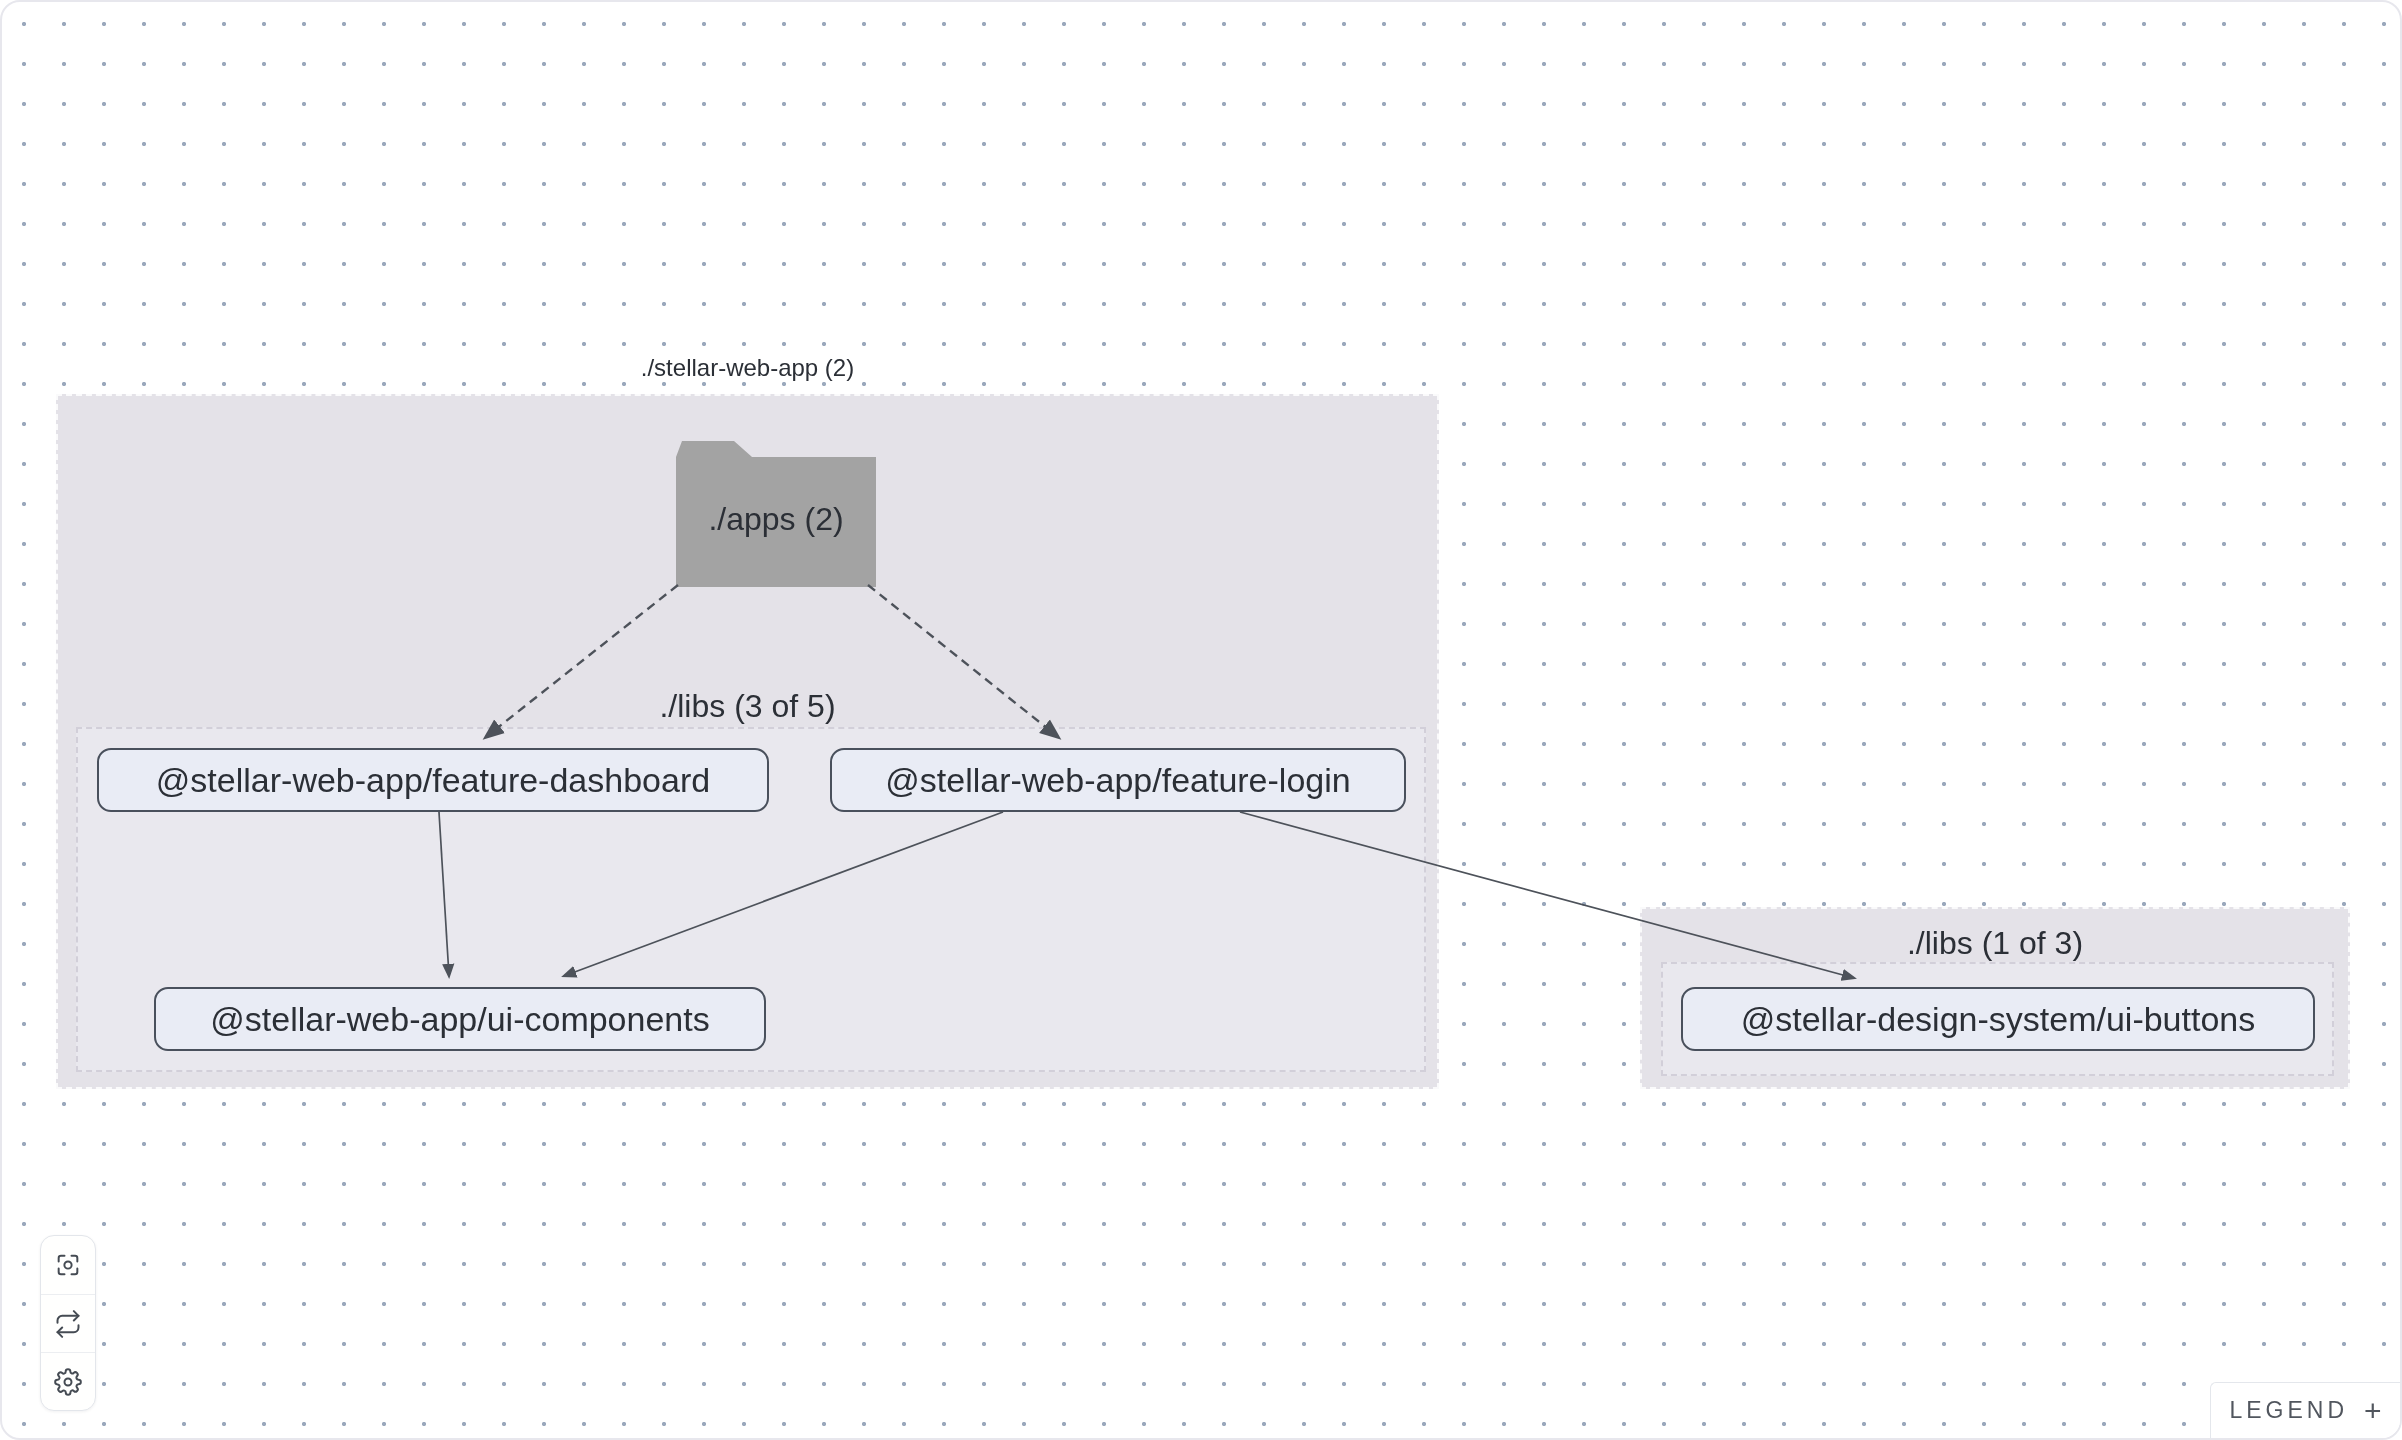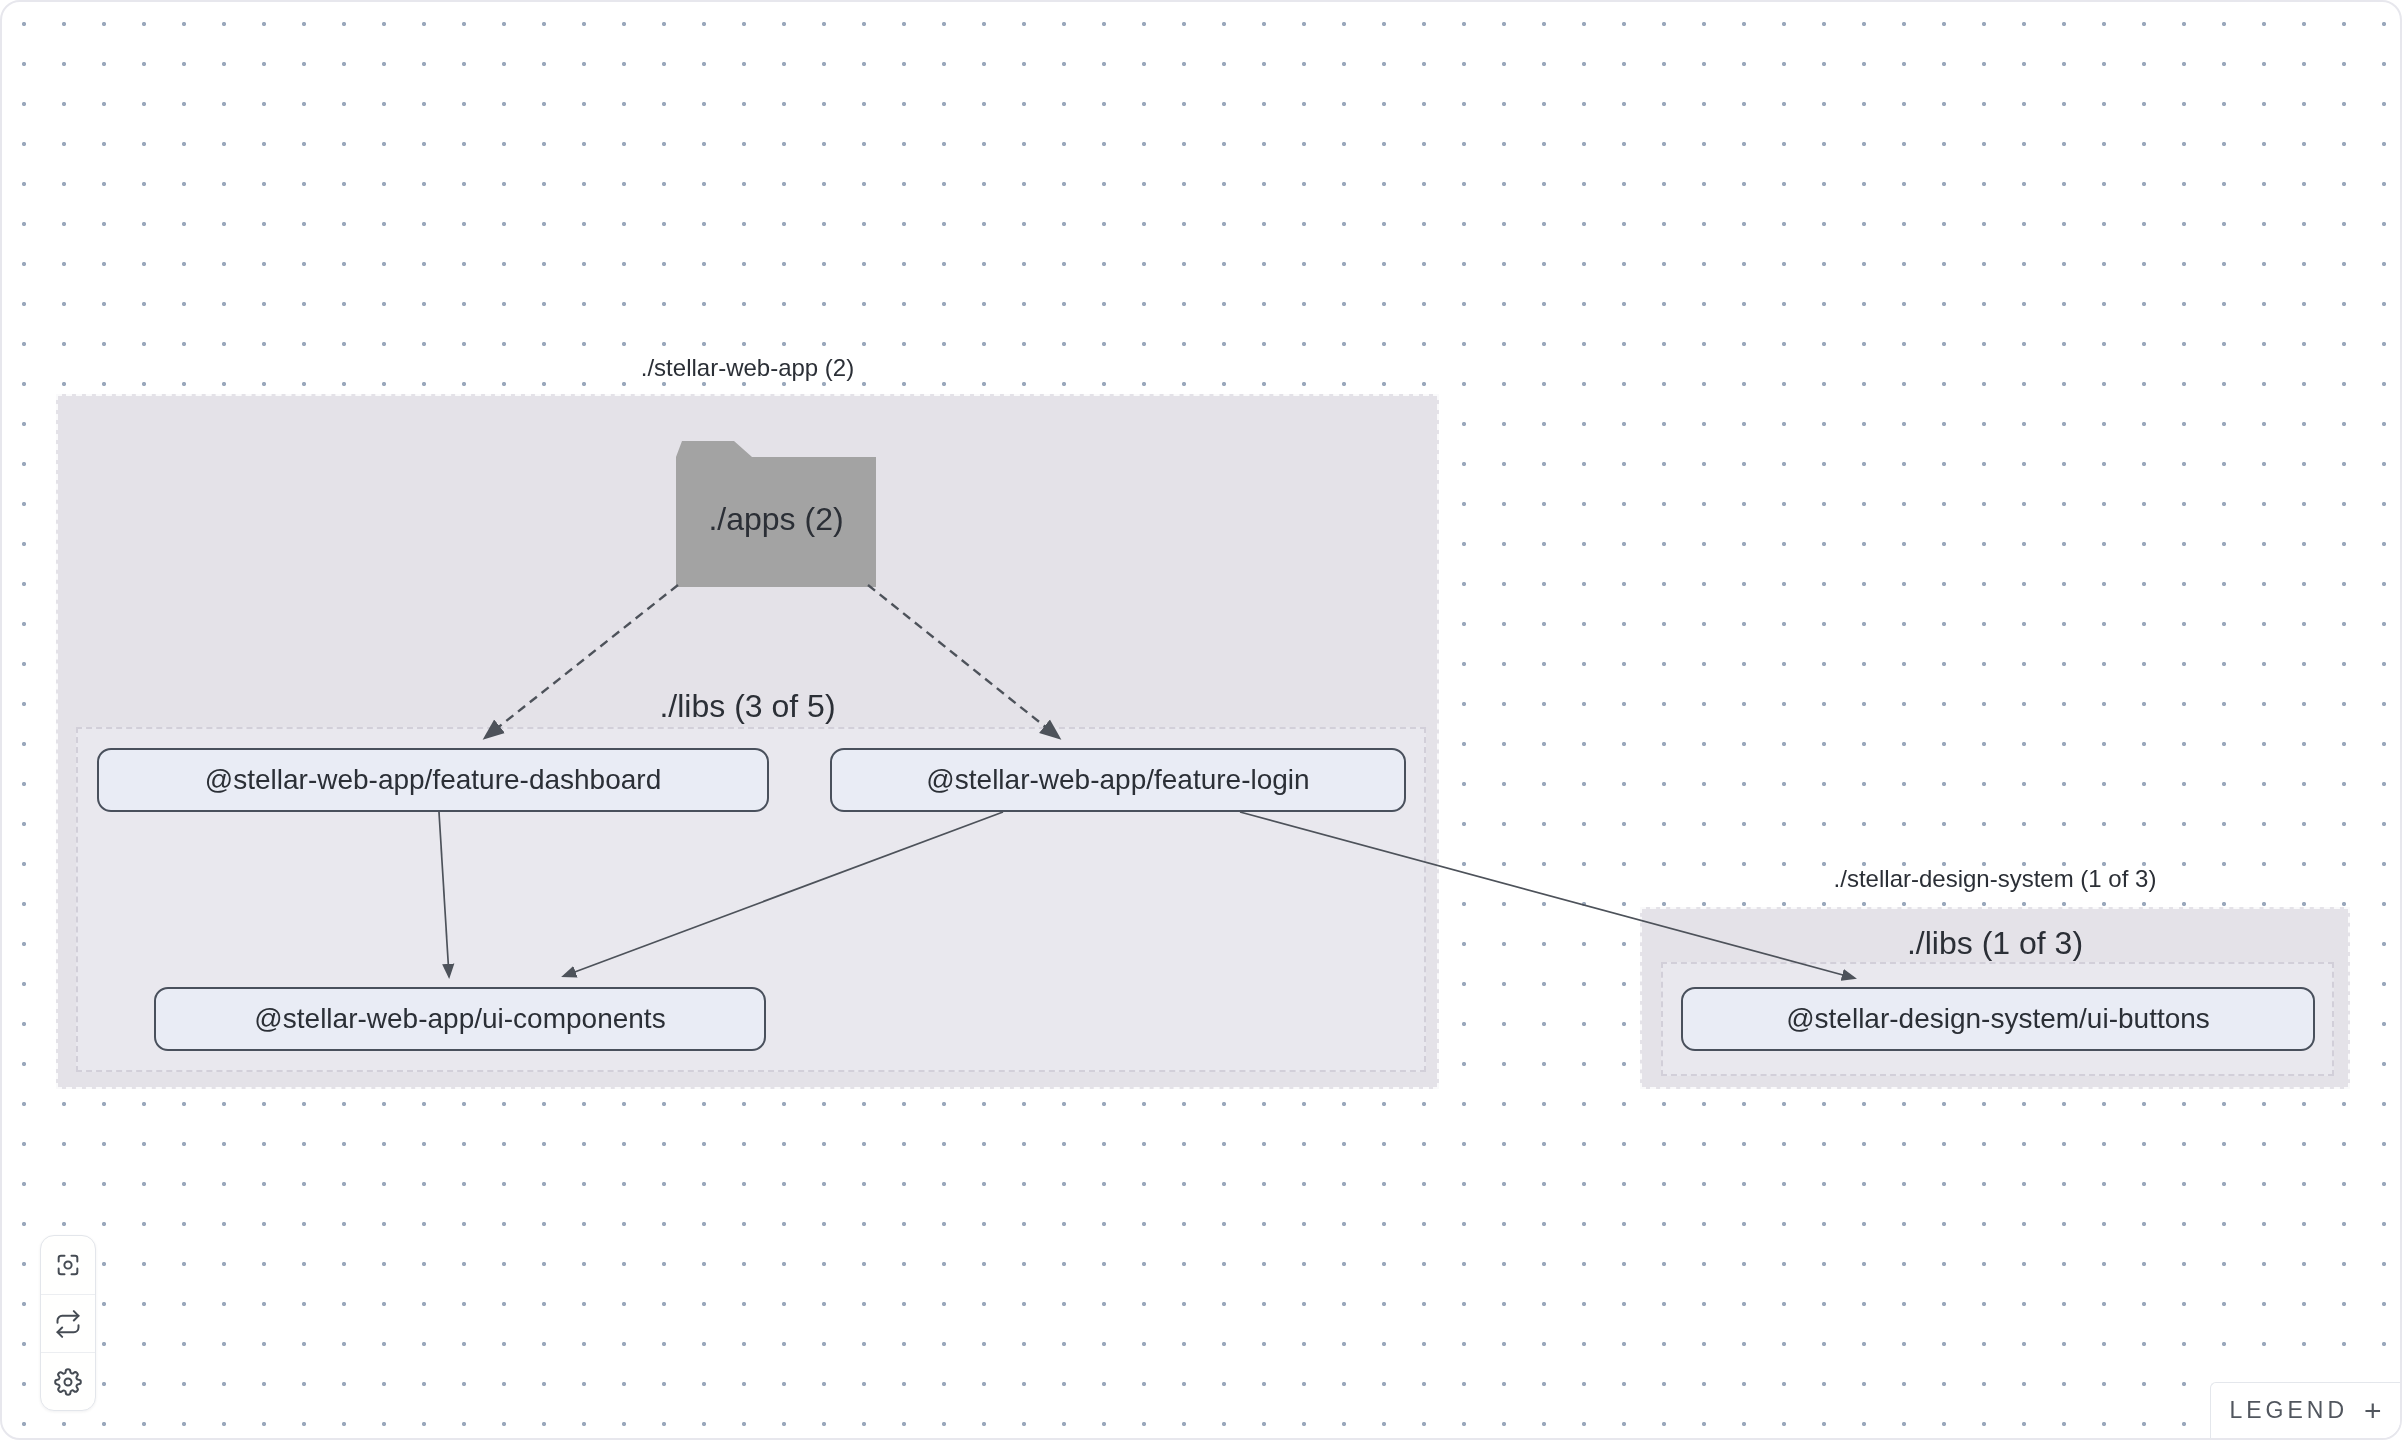--- a/index.html
+++ b/index.html
@@ -55,21 +55,21 @@
   }
   .folder-label { font-size: 32px; color: #2b2f36; padding-top: 10px; }
 
   .node {
     position: absolute;
     height: 64px;
     background: #e9ecf5;
     border: 2px solid #49505c;
     border-radius: 14px;
     display: flex; align-items: center; justify-content: center;
-    font-size: 28px;
+    font-size: 34px;
     color: #2b2f36;
     white-space: nowrap;
     cursor: pointer;
   }
 
   .edges-layer { position: absolute; left: 0; top: 0; pointer-events: none; }
   .edge { stroke: #4d525a; fill: none; }
   .edge.dashed { stroke-width: 2.4; stroke-dasharray: 9 6; }
   .edge.solid { stroke-width: 1.7; }
 
@@ -140,21 +140,20 @@
     <div class="node" style="left:772px; top:352px; width:576px;">
       <span>@stellar-web-app/feature-login</span>
     </div>
 
     <div class="node" style="left:96px; top:591px; width:612px;">
       <span>@stellar-web-app/ui-components</span>
     </div>
   </div>
 
   <div class="group" style="left:1638px; top:905px; width:710px; height:182px;">
-    <div class="group-label" style="top:-44px;">./stellar-design-system (1 of 3)</div>
 
     <div class="subgroup" style="left:19px; top:53px; width:673px; height:114px;"></div>
     <div class="subgroup-label" style="top:16px;">./libs (1 of 3)</div>
 
     <div class="node" style="left:39px; top:78px; width:634px;">
       <span>@stellar-design-system/ui-buttons</span>
     </div>
   </div>
 
   <svg class="edges-layer" width="2402" height="1440" viewBox="0 0 2402 1440">

